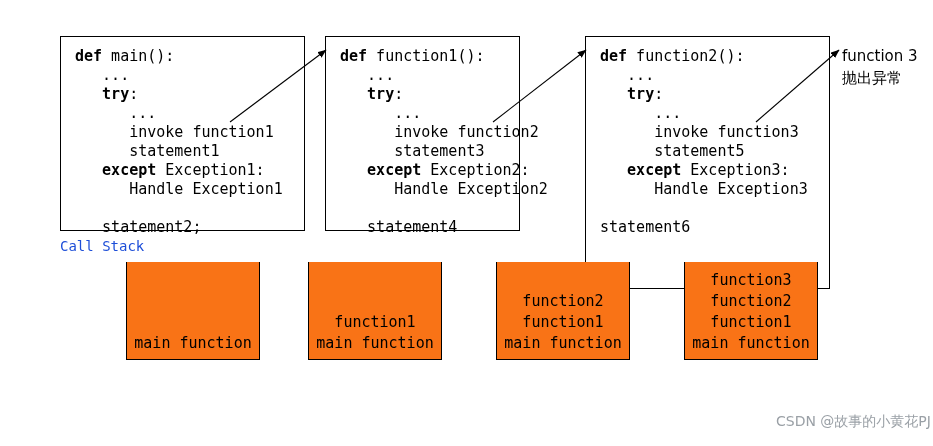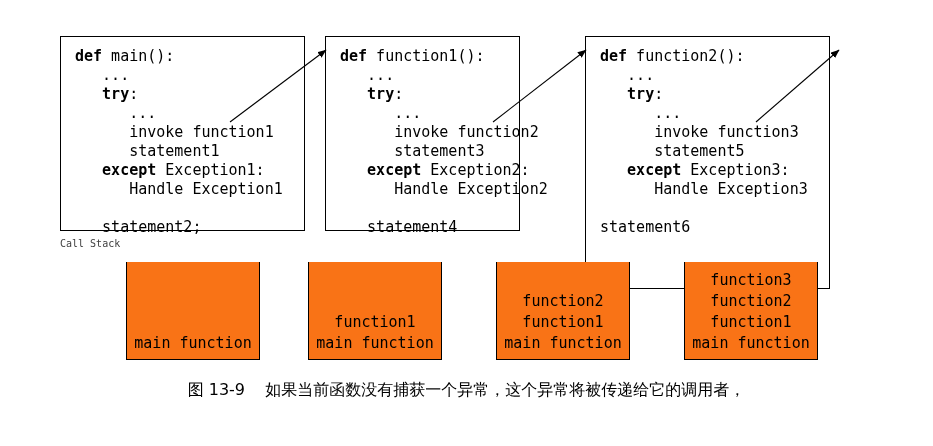--- a/index.html
+++ b/index.html
@@ -50,22 +50,22 @@
     text-align: center;
     font-family: "DejaVu Sans Mono", monospace;
     font-size: 15px;
     line-height: 21px;
     white-space: pre;
     color: #000000;
   }
   .label-callstack {
     position: absolute;
     font-family: "DejaVu Sans Mono", monospace;
-    font-size: 10px;
-    color: #404040;
+    font-size: 14px;
+    color: #1d4ed8;
     white-space: pre;
   }
   .annot {
     position: absolute;
     font-family: "DejaVu Sans", "Liberation Sans", sans-serif;
     font-size: 15px;
     line-height: 22px;
     color: #000000;
     white-space: pre;
   }
@@ -131,20 +131,22 @@
    <b>try</b>:
       ...
       invoke function3
       statement5
    <b>except</b> Exception3:
       Handle Exception3
 
 statement6</div>
   </div>
 
+  <div class="annot" style="left:842px; top:45px;">function 3
+抛出异常</div>
 
   <div class="label-callstack" style="left:60px; top:238px;">Call Stack</div>
 
   <div class="stack-box" style="left:126px; top:262px; width:134px; height:98px;">
     <div class="stack-inner">main function</div>
   </div>
 
   <div class="stack-box" style="left:308px; top:262px; width:134px; height:98px;">
     <div class="stack-inner">function1
 main function</div>
@@ -170,16 +172,16 @@
       </marker>
     </defs>
 
     <line x1="230" y1="122" x2="326" y2="50" stroke="#000000" stroke-width="1.1" marker-end="url(#ah)"></line>
 
     <line x1="493" y1="122" x2="586" y2="50" stroke="#000000" stroke-width="1.1" marker-end="url(#ah)"></line>
 
     <line x1="756" y1="122" x2="839" y2="50" stroke="#000000" stroke-width="1.1" marker-end="url(#ah)"></line>
   </svg>
 
-  <div class="caption" style="left:0px; top:376px; width:933px;">图 13-9    如果当前函数没有捕获一个异常，这个异常将被传递给它的调用者，</div>
 
+  <div class="watermark" style="left:776px; top:413px;">CSDN @故事的小黄花PJ</div>
 
 </div>
 
 </body></html>

